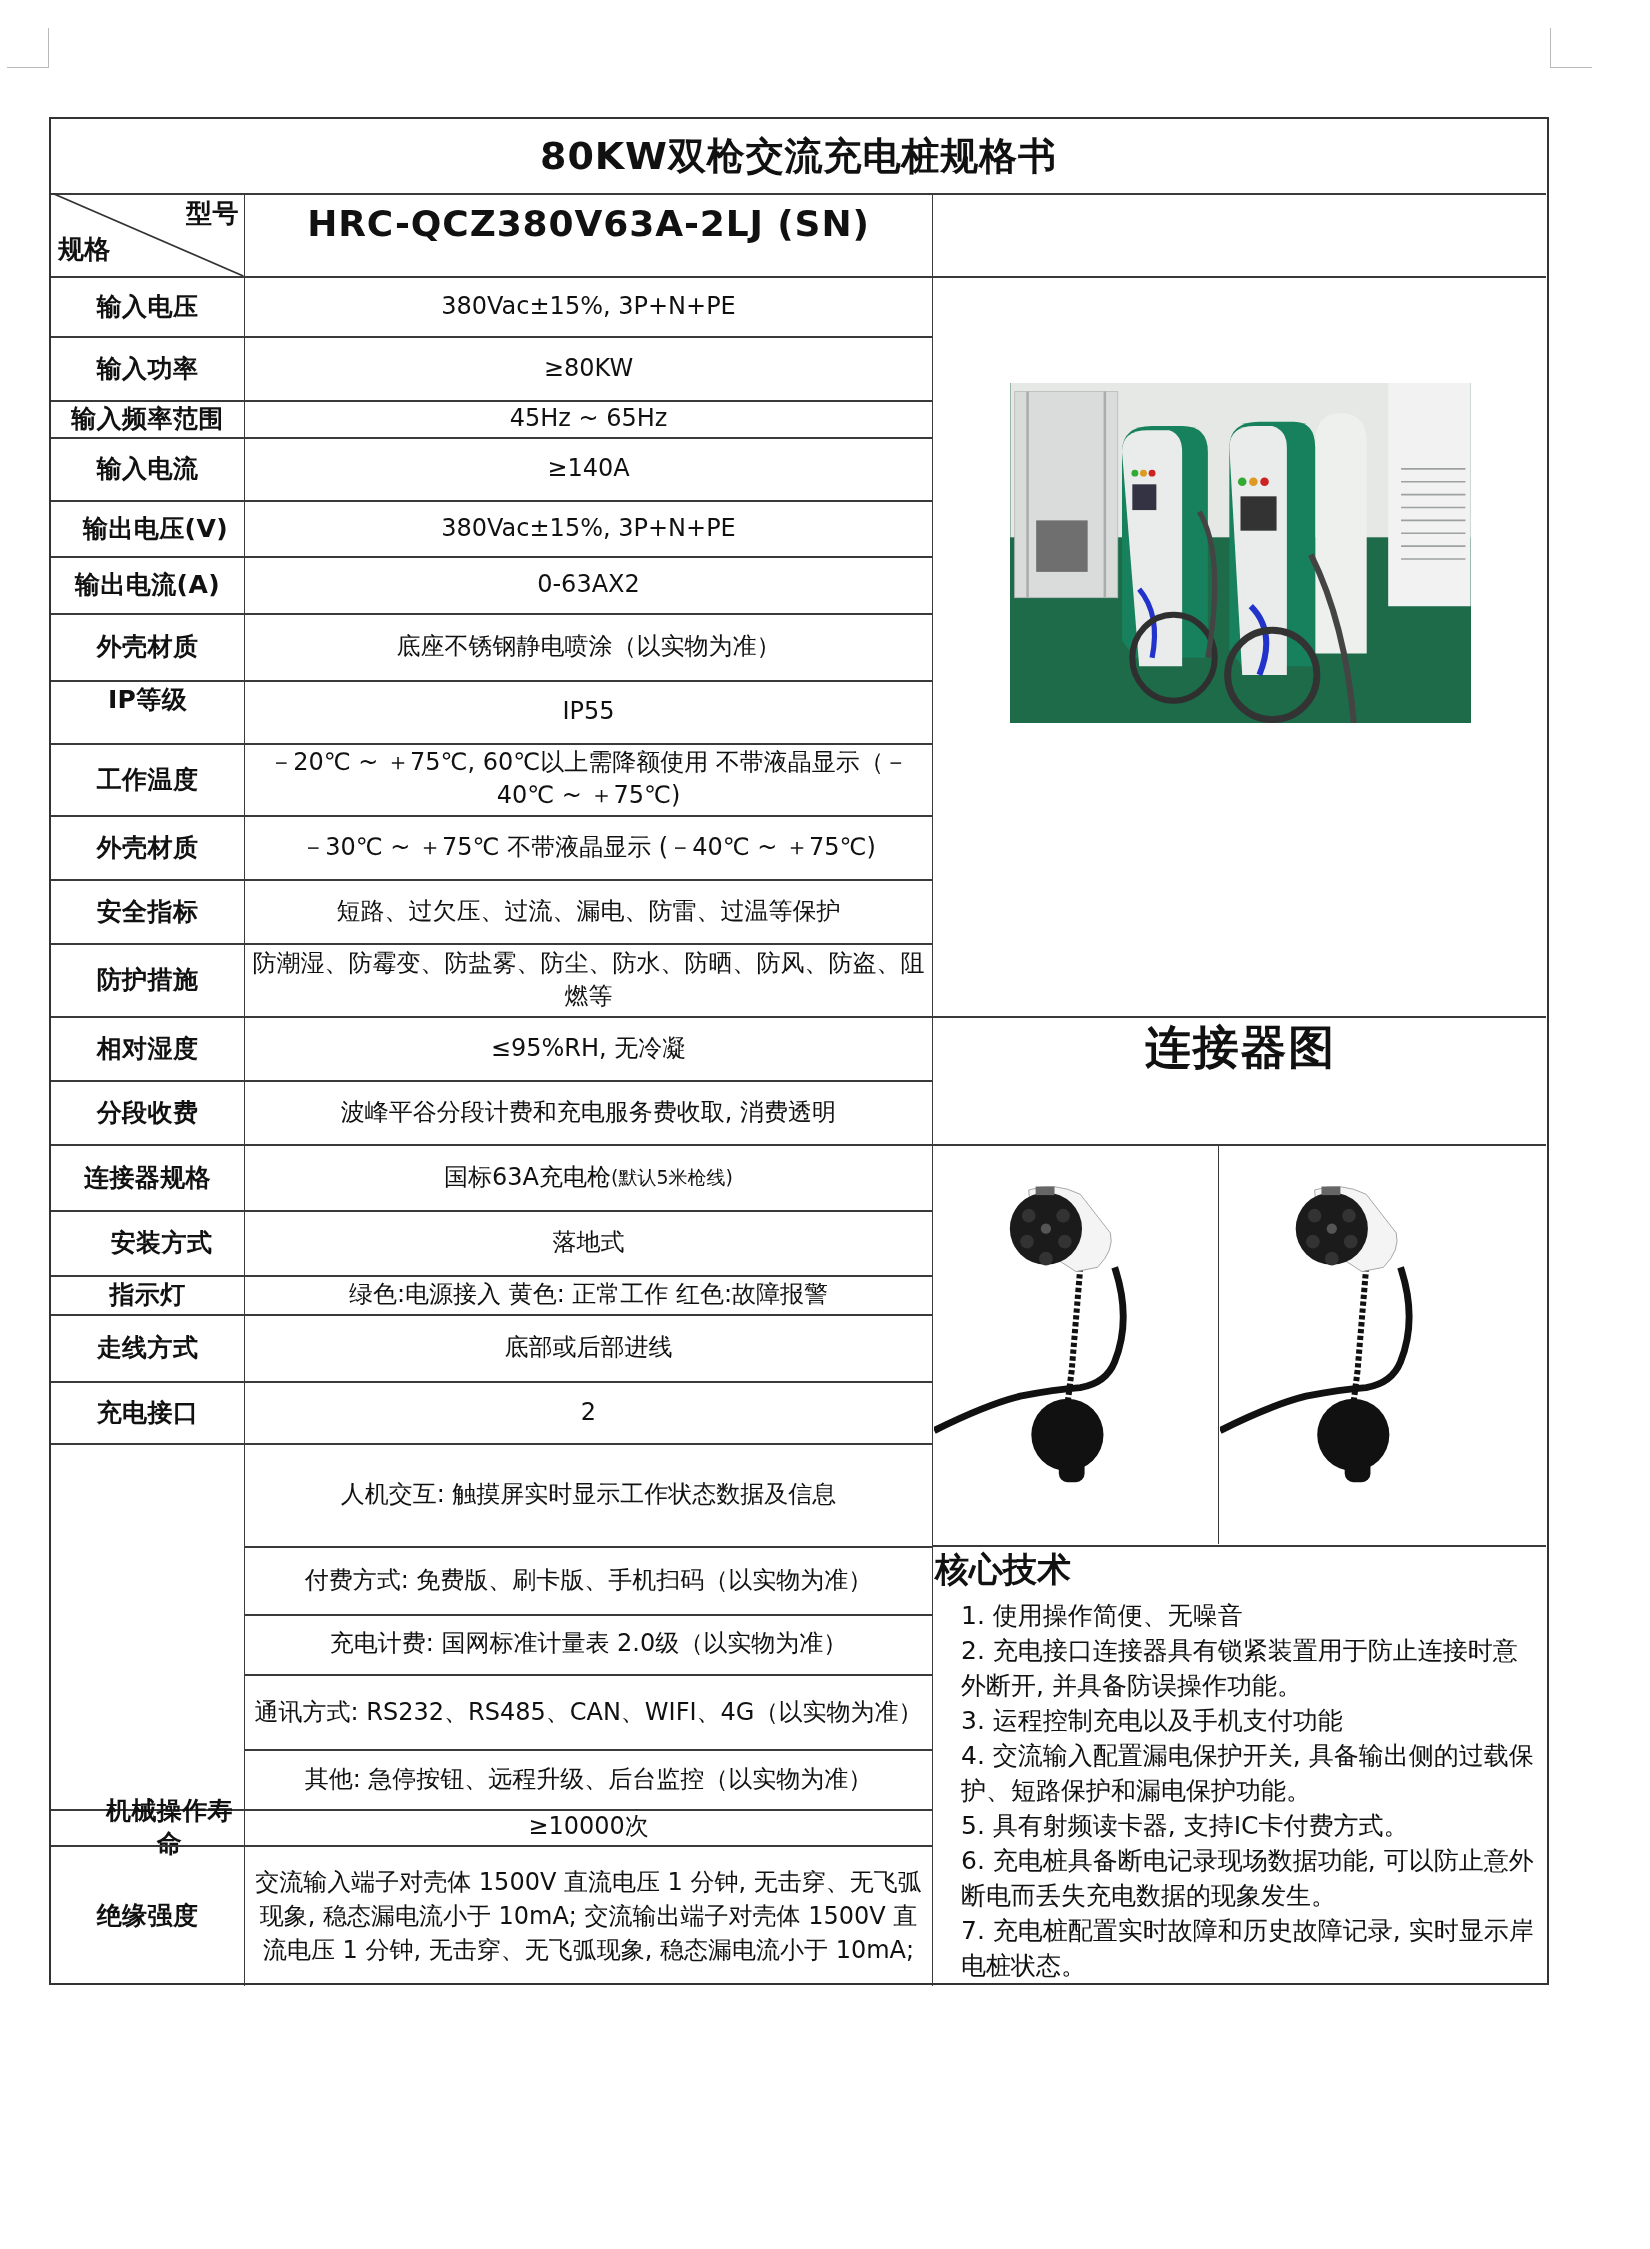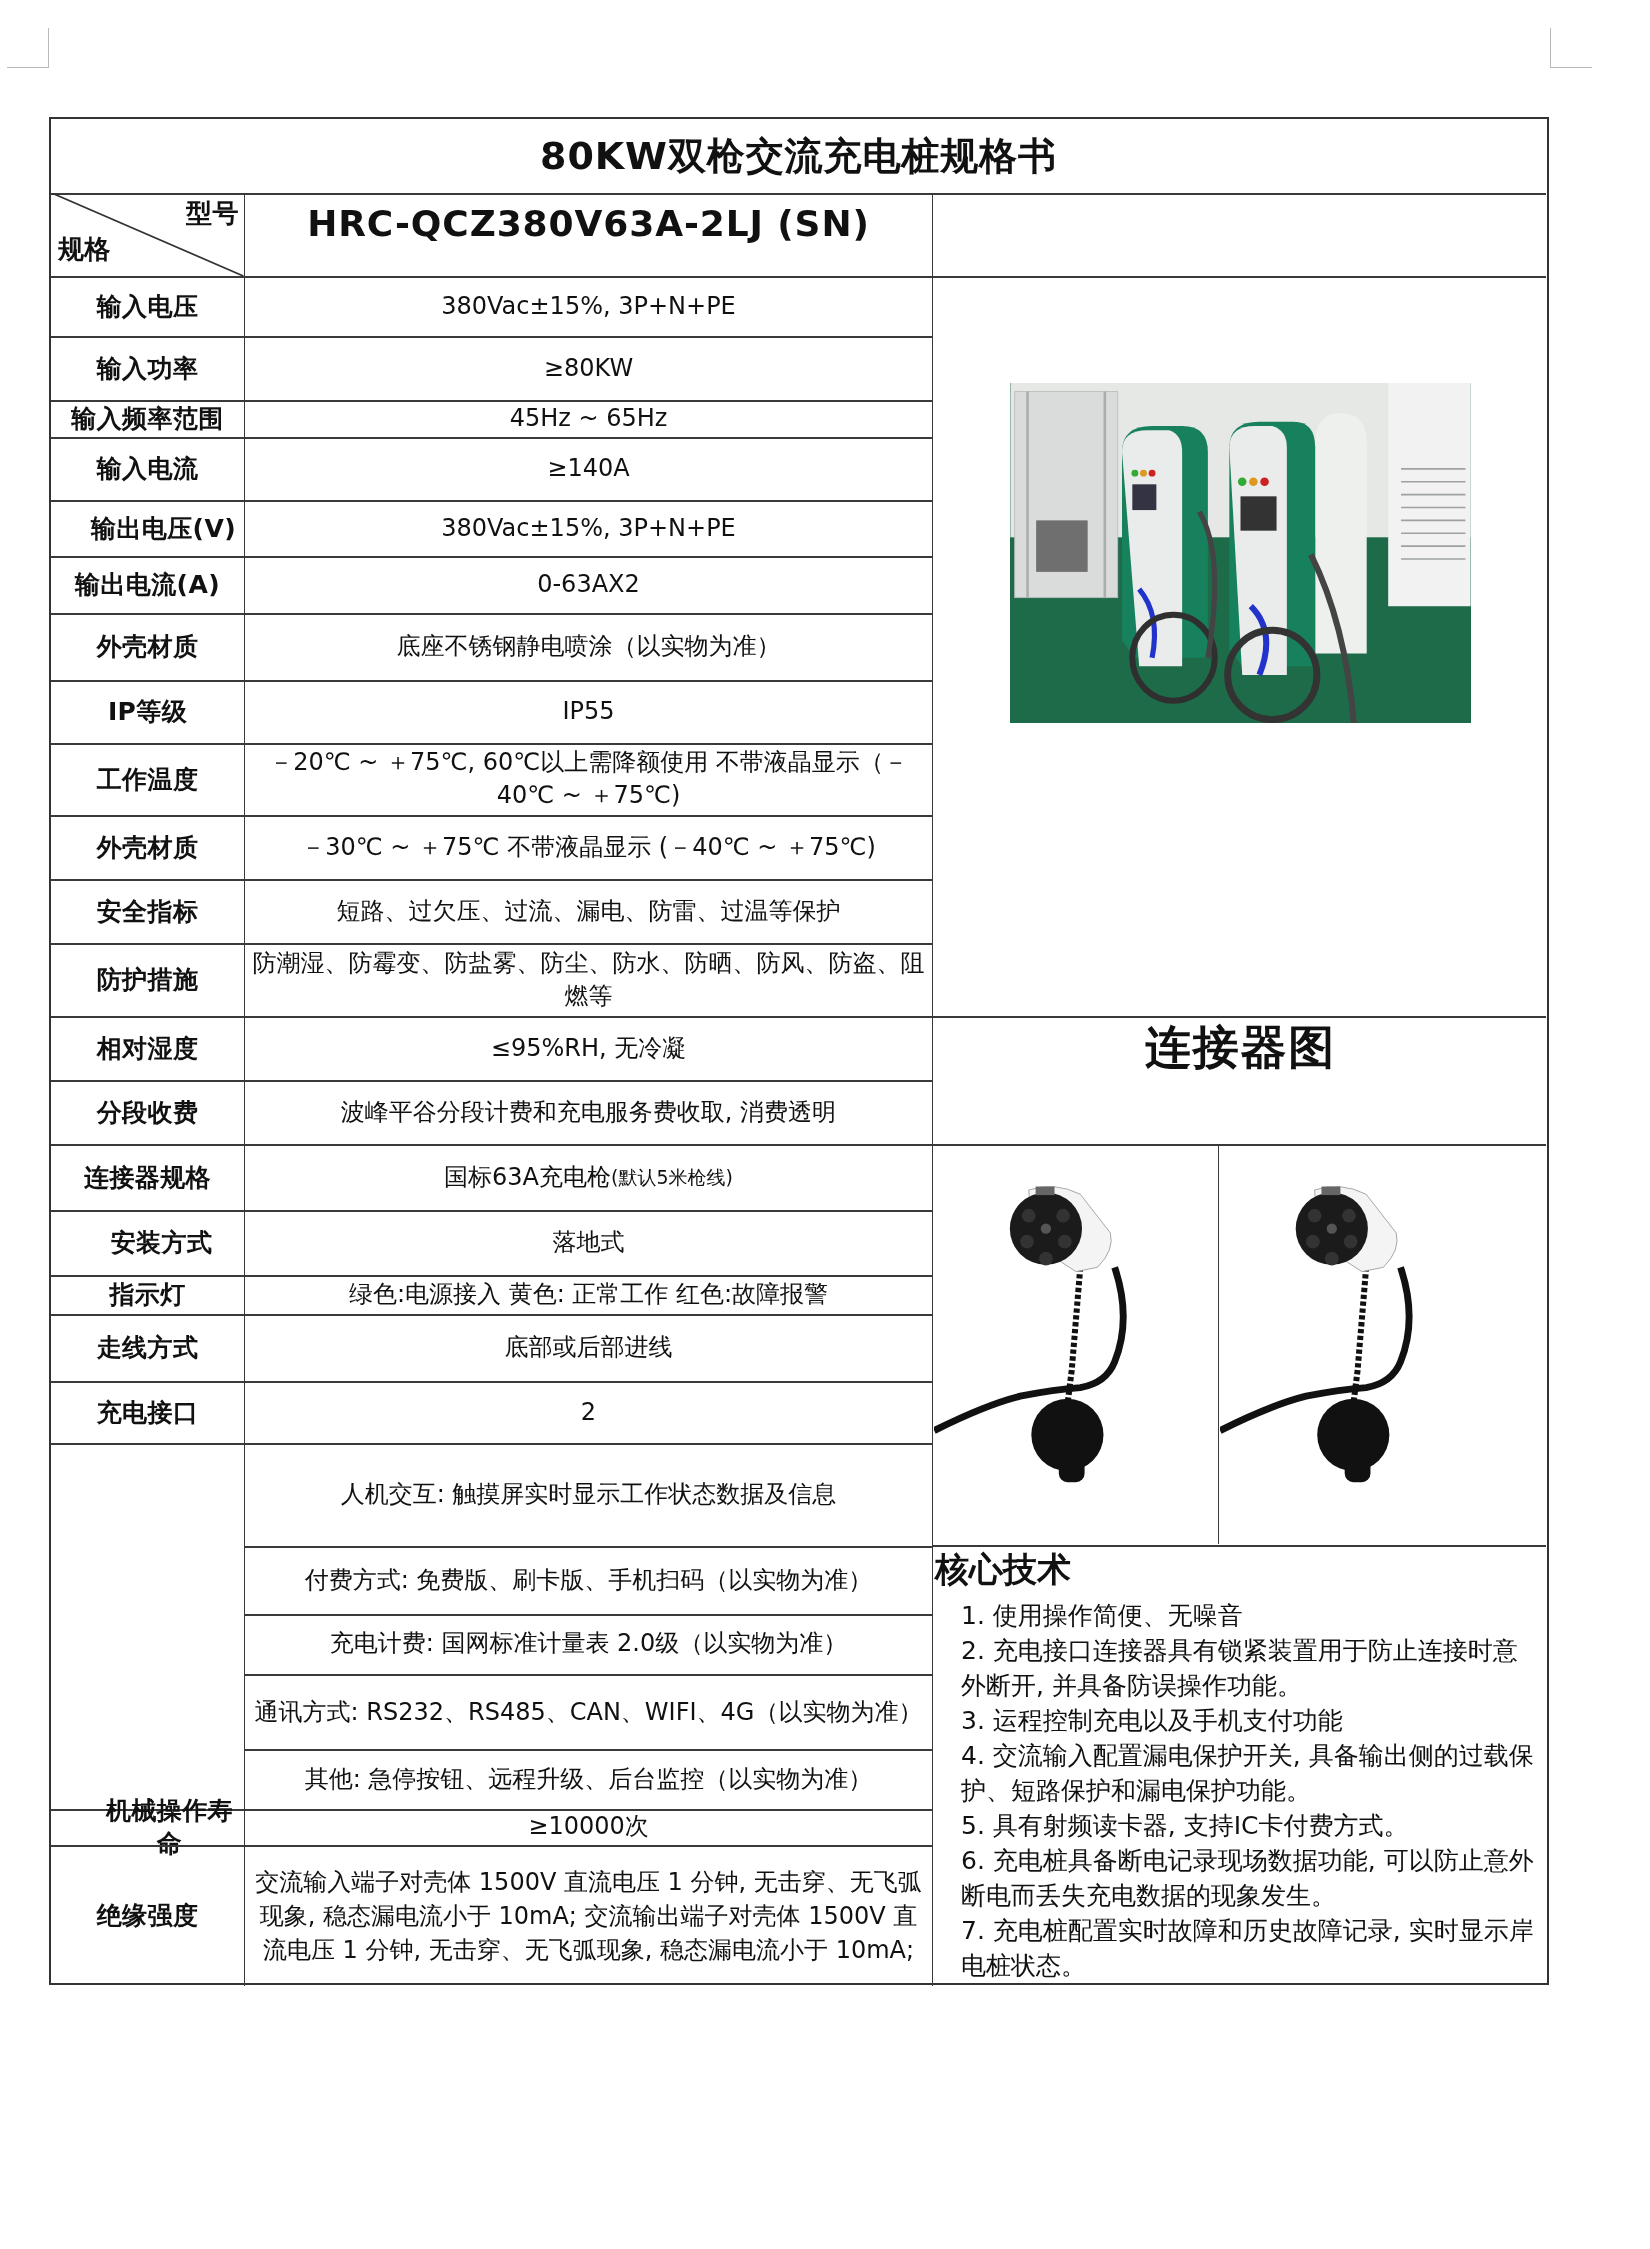--- a/index.html
+++ b/index.html
@@ -164,36 +164,36 @@
     <div class="cell lbl" style="left:0;top:281px;width:193px;height:37px;">输入频率范围</div>
     <div class="cell val" style="left:194px;top:281px;width:687px;height:37px;">
       <span>45Hz ~ 65Hz</span>
     </div>
     <div class="hl" style="left:0;top:318px;width:881px;"></div>
     <div class="cell lbl" style="left:0;top:318px;width:193px;height:63px;">输入电流</div>
     <div class="cell val" style="left:194px;top:318px;width:687px;height:63px;">
       <span>≥140A</span>
     </div>
     <div class="hl" style="left:0;top:381px;width:881px;"></div>
-    <div class="cell lbl" style="left:16px;top:381px;width:193px;height:57px;">输出电压(V)</div>
+    <div class="cell lbl" style="left:8px;top:381px;width:193px;height:57px;">输出电压(V)</div>
     <div class="cell val" style="left:194px;top:381px;width:687px;height:57px;">
       <span>380Vac±15%, 3P+N+PE</span>
     </div>
     <div class="hl" style="left:0;top:437px;width:881px;"></div>
     <div class="cell lbl" style="left:0;top:437px;width:193px;height:57px;">输出电流(A)</div>
     <div class="cell val" style="left:194px;top:437px;width:687px;height:57px;">
       <span>0-63AX2</span>
     </div>
     <div class="hl" style="left:0;top:494px;width:881px;"></div>
     <div class="cell lbl" style="left:0;top:494px;width:193px;height:67px;">外壳材质</div>
     <div class="cell val" style="left:194px;top:494px;width:687px;height:67px;">
       <span>底座不锈钢静电喷涂（以实物为准）</span>
     </div>
     <div class="hl" style="left:0;top:561px;width:881px;"></div>
-    <div class="cell lbl" style="left:0;top:561px;width:193px;height:63px;">IP等级</div>
+    <div class="cell lbl" style="left:0;top:549px;width:193px;height:63px;">IP等级</div>
     <div class="cell val" style="left:194px;top:561px;width:687px;height:63px;">
       <span>IP55</span>
     </div>
     <div class="hl" style="left:0;top:624px;width:881px;"></div>
     <div class="cell lbl" style="left:0;top:624px;width:193px;height:72px;">工作温度</div>
     <div class="cell val" style="left:194px;top:624px;width:687px;height:72px;">
       <span>－20℃ ~ ＋75℃, 60℃以上需降额使用  不带液晶显示（－40℃ ~ ＋75℃)</span>
     </div>
     <div class="hl" style="left:0;top:696px;width:881px;"></div>
     <div class="cell lbl" style="left:0;top:696px;width:193px;height:64px;">外壳材质</div>

